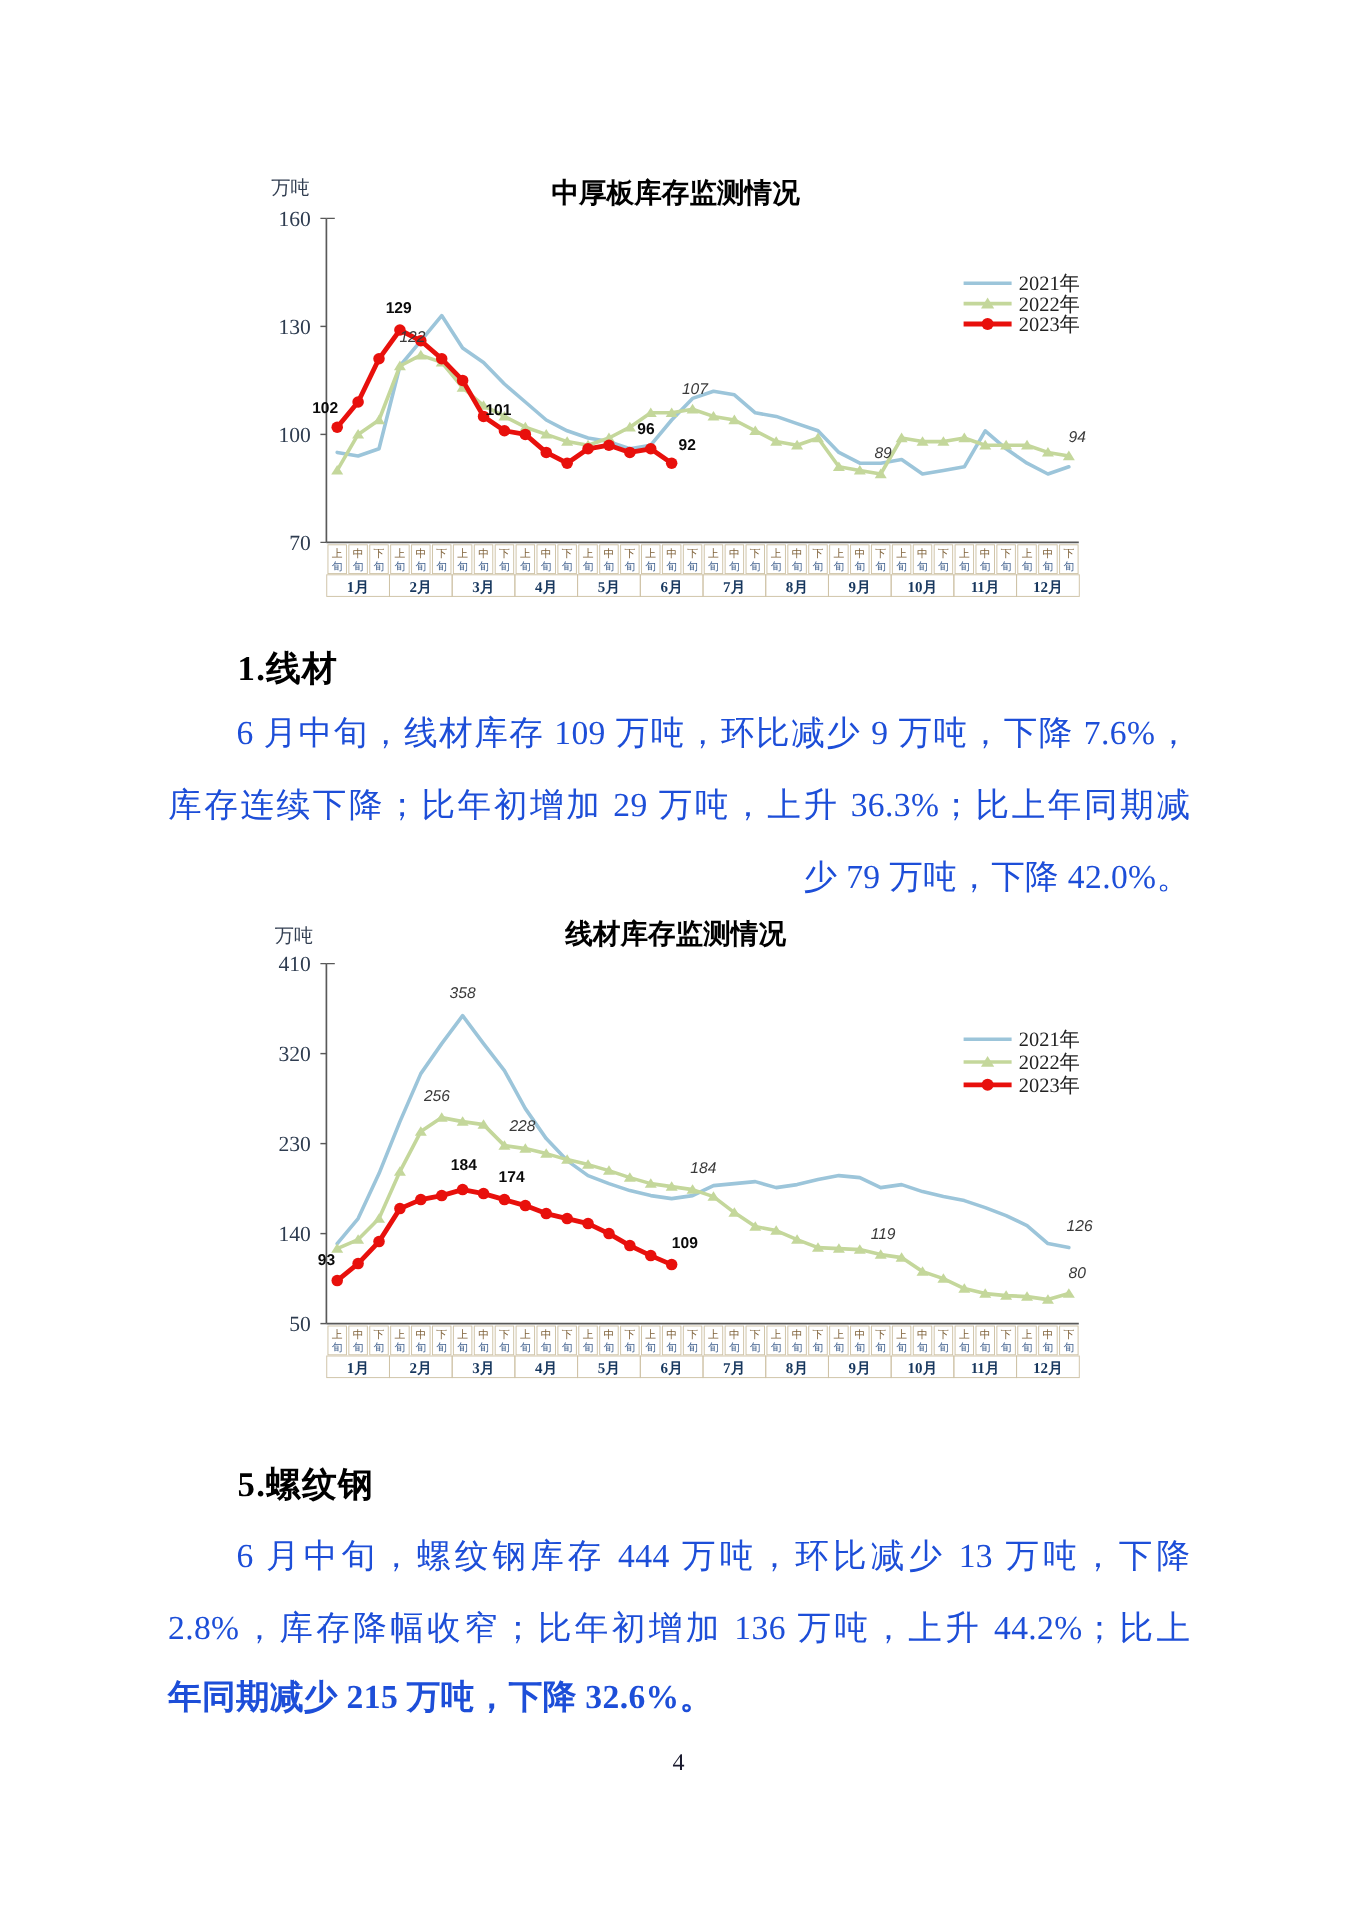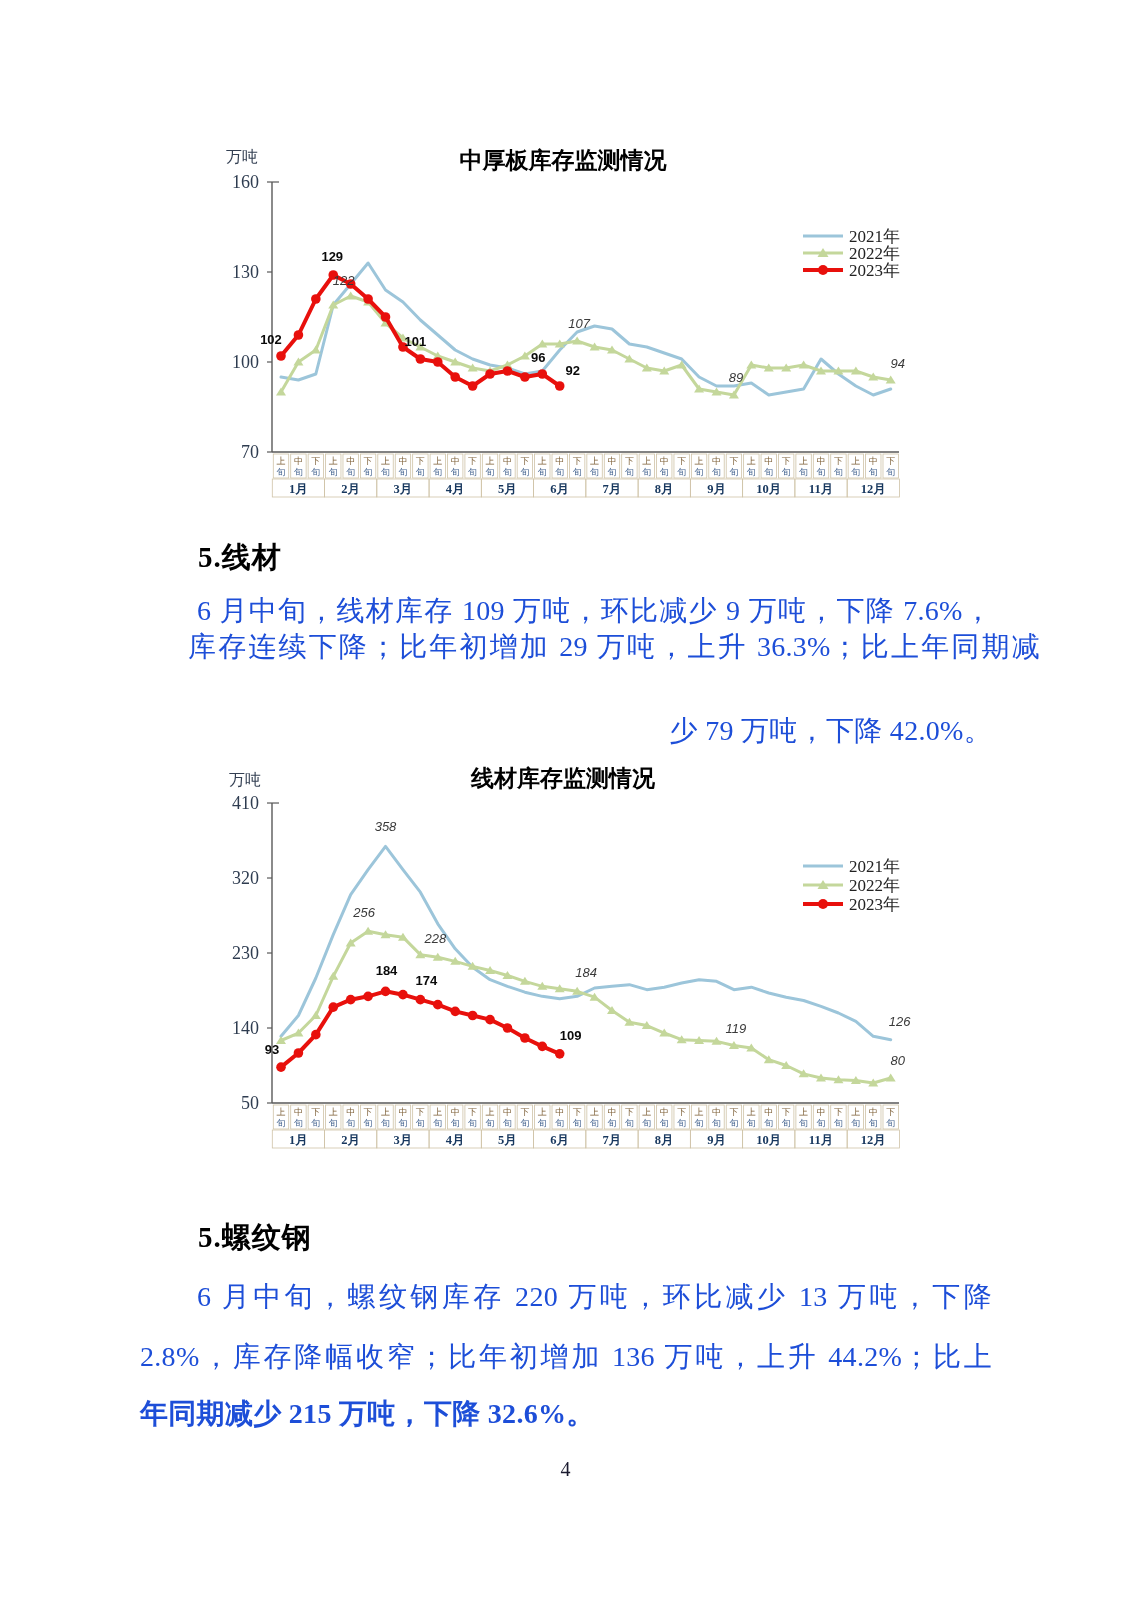--- a/index.html
+++ b/index.html
@@ -252,23 +252,23 @@
           <text x="849" y="129" font-size="17" fill="#222" font-family="&quot;Liberation Serif&quot;,&quot;DejaVu Serif&quot;,serif">2022年</text>
         </g>
         <g>
           <line x1="803" y1="140" x2="843" y2="140" stroke="#e8100c" stroke-width="4"></line>
           <circle cx="823" cy="140" r="5" fill="#e8100c"></circle>
           <text x="849" y="146" font-size="17" fill="#222" font-family="&quot;Liberation Serif&quot;,&quot;DejaVu Serif&quot;,serif">2023年</text>
         </g>
       </g>
     </svg></div>
 
-<div class="heading" style="top:538px;">5.线材</div>
+<div class="heading" style="top:538px;">1.线材</div>
 <div class="bodyline just indent" style="top:592px;">6 月中旬，线材库存 109 万吨，环比减少 9 万吨，下降 7.6%，</div>
-<div class="bodyline just" style="top:628px;margin-left:48px;">库存连续下降；比年初增加 29 万吨，上升 36.3%；比上年同期减</div>
+<div class="bodyline just" style="top:652px;">库存连续下降；比年初增加 29 万吨，上升 36.3%；比上年同期减</div>
 <div class="bodyline" style="top:712px;text-align:right;">少 79 万吨，下降 42.0%。</div>
 
 <div class="chart-box" id="chart-1" style="top:755px;height:400px;"><svg width="1131" height="400" viewBox="0 0 1131 400">
       <text x="563" y="31" text-anchor="middle" font-size="23" font-weight="bold" fill="#000" font-family="&quot;Liberation Serif&quot;,&quot;DejaVu Serif&quot;,serif">线材库存监测情况</text>
       <text x="245" y="30" text-anchor="middle" font-size="16" fill="#333f52" font-family="&quot;Liberation Serif&quot;,&quot;DejaVu Serif&quot;,serif">万吨</text>
       <g>
         <line x1="272" y1="48.012" x2="272" y2="348" stroke="#595959" stroke-width="1.4"></line>
         <line x1="272" y1="48.012" x2="279" y2="48.012" stroke="#595959" stroke-width="1.2"></line>
         <line x1="267" y1="48.012" x2="272" y2="48.012" stroke="#595959" stroke-width="1.2"></line>
         <text x="259" y="54.012" text-anchor="end" font-size="18" fill="#2e3c50" font-family="&quot;Liberation Serif&quot;,&quot;DejaVu Serif&quot;,serif">410</text>
@@ -501,17 +501,17 @@
         </g>
         <g>
           <line x1="803" y1="149" x2="843" y2="149" stroke="#e8100c" stroke-width="4"></line>
           <circle cx="823" cy="149" r="5" fill="#e8100c"></circle>
           <text x="849" y="155" font-size="17" fill="#222" font-family="&quot;Liberation Serif&quot;,&quot;DejaVu Serif&quot;,serif">2023年</text>
         </g>
       </g>
     </svg></div>
 
 <div class="heading" style="top:1218px;">5.螺纹钢</div>
-<div class="bodyline just indent" style="top:1278px;">6 月中旬，螺纹钢库存 220 万吨，环比减少 13 万吨，下降</div>
+<div class="bodyline just indent" style="top:1278px;">6 月中旬，螺纹钢库存 444 万吨，环比减少 13 万吨，下降</div>
 <div class="bodyline just" style="top:1338px;">2.8%，库存降幅收窄；比年初增加 136 万吨，上升 44.2%；比上</div>
 <div class="bodyline" style="top:1395px;font-weight:bold;">年同期减少 215 万吨，下降 32.6%。</div>
 
 <div class="pagenum">4</div>
 
 </body></html>

